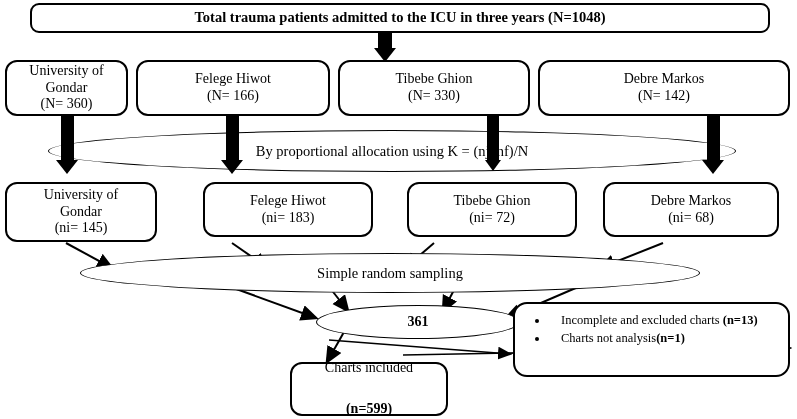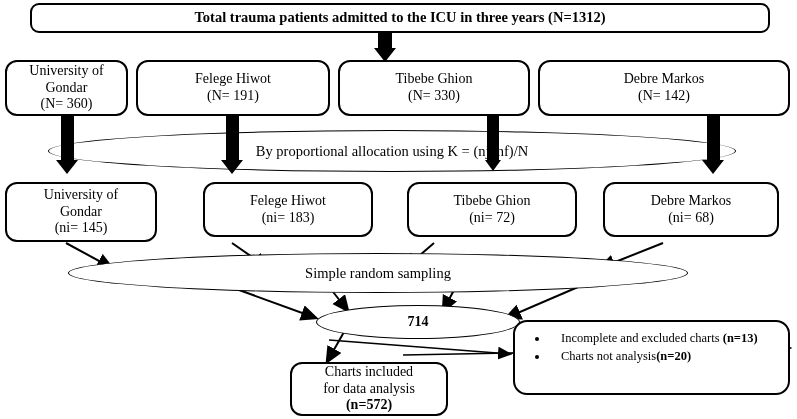--- a/index.html
+++ b/index.html
@@ -123,34 +123,34 @@
     <path d="M 578 287 L 506 318" stroke="#000000" stroke-width="2" fill="none" marker-end="url(#ah)"></path>
 
     <path d="M 344 332 L 327 362" stroke="#000000" stroke-width="2" fill="none" marker-end="url(#ah)"></path>
 
     <path d="M 329 340 L 510 354" stroke="#000000" stroke-width="1.6" fill="none" marker-end="url(#ah)"></path>
 
     <path d="M 403 355 L 790 348" stroke="#000000" stroke-width="1.6" fill="none" marker-end="url(#ah)"></path>
   </svg>
 
   <div class="box bold" style="left:30px; top:3px; width:740px; height:30px; font-size:14.5px; border-radius:9px;">
-    <span class="line">Total trauma patients admitted to the ICU in three years (N=1312)</span>
+    <span class="line">Total trauma patients admitted to the ICU in three years (N=1048)</span>
   </div>
 
   <div class="vstem" style="left:378px; top:33px; width:14px; height:17px;"></div>
   <div class="varrow" style="left:374px; top:48px;"></div>
 
   <div class="box" style="left:5px; top:60px; width:123px; height:56px; font-size:14px;">
     <span class="line">University of</span>
     <span class="line">Gondar</span>
     <span class="line">(N= 360)</span>
   </div>
   <div class="box" style="left:136px; top:60px; width:194px; height:56px; font-size:14px;">
     <span class="line">Felege Hiwot</span>
-    <span class="line">(N= 191)</span>
+    <span class="line">(N= 166)</span>
   </div>
   <div class="box" style="left:338px; top:60px; width:192px; height:56px; font-size:14px;">
     <span class="line">Tibebe Ghion</span>
     <span class="line">(N= 330)</span>
   </div>
   <div class="box" style="left:538px; top:60px; width:252px; height:56px; font-size:14px;">
     <span class="line">Debre Markos</span>
     <span class="line">(N= 142)</span>
   </div>
 
@@ -181,34 +181,33 @@
   </div>
   <div class="box" style="left:407px; top:182px; width:170px; height:55px; font-size:14px;">
     <span class="line">Tibebe Ghion</span>
     <span class="line">(ni= 72)</span>
   </div>
   <div class="box" style="left:603px; top:182px; width:176px; height:55px; font-size:14px;">
     <span class="line">Debre Markos</span>
     <span class="line">(ni= 68)</span>
   </div>
 
-  <div class="ellipse" style="left:68px; top:253px; width:620px; height:40px; font-size:14.5px; z-index:2;">
+  <div class="ellipse" style="left:80px; top:253px; width:620px; height:40px; font-size:14.5px; z-index:2;">
     <span>Simple random sampling</span>
   </div>
 
   <div class="ellipse" style="left:316px; top:305px; width:204px; height:34px; font-size:14px; font-weight:bold; z-index:3;">
-    <span>714</span>
-  </div>
-
-  <div class="bullets" style="left:513px; top:320px; width:277px; height:75px;">
+    <span>361</span>
+  </div>
+
+  <div class="bullets" style="left:513px; top:302px; width:277px; height:75px;">
     <ul>
       <li><span class="reg">Incomplete and excluded charts </span><span>(n=13)</span></li>
-      <li><span class="reg">Charts not analysis</span><span>(n=20)</span></li>
+      <li><span class="reg">Charts not analysis</span><span>(n=1)</span></li>
     </ul>
   </div>
 
-  <div class="box" style="left:290px; top:362px; width:158px; height:54px; font-size:14px;">
+  <div class="box" style="left:290px; top:362px; width:158px; height:54px; font-size:14px;gap:24px;">
     <span class="line">Charts included</span>
-    <span class="line">for data analysis</span>
-    <span class="line" style="font-weight:bold;">(n=572)</span>
+    <span class="line" style="font-weight:bold;">(n=599)</span>
   </div>
 
 </div>
 
 </body></html>

